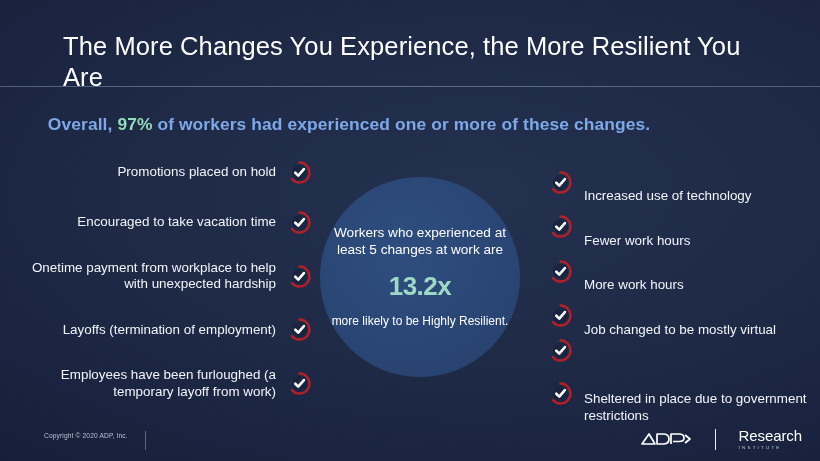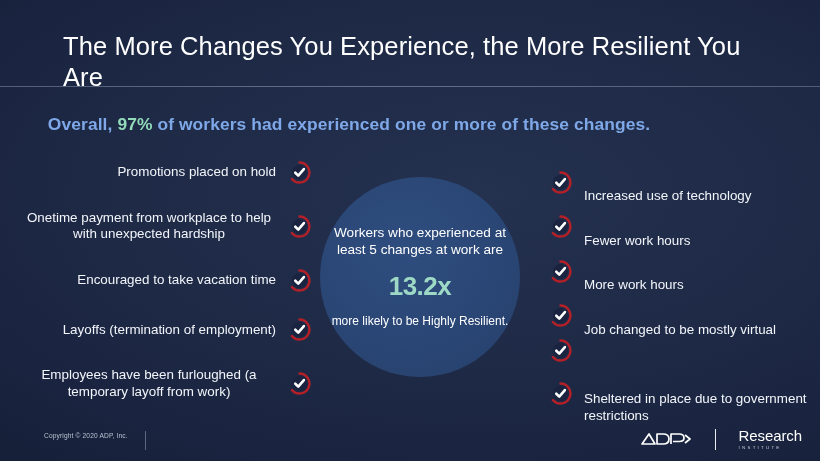--- a/index.html
+++ b/index.html
@@ -87,21 +87,21 @@
   }
   .col-right .item {
     justify-content: flex-start;
   }
   .item-label {
     font-size: 13.4px;
     line-height: 16.5px;
     color: #f2f5fa;
   }
   .col-left .item-label {
-    text-align: center;
+    text-align: right;
   }
   .col-right .item-label {
     text-align: left;
     margin-top: 28px;
   }
   .check {
     flex: 0 0 auto;
     width: 25px;
     height: 25px;
     display: block;
@@ -209,29 +209,29 @@
   <div class="col col-left">
     <div class="item">
       <span class="item-label">Promotions placed on hold</span>
       <svg class="check" viewBox="0 0 32 32">
         <path d="M16 3.2 A12.8 12.8 0 1 1 6.2 24.4" fill="none" stroke="#b32028" stroke-width="3.1" stroke-linecap="round"></path>
         <circle cx="16" cy="16" r="9.6" fill="#1a2440"></circle>
         <path d="M10.6 16.3 L14.4 20.1 L21.6 11.6" fill="none" stroke="#ffffff" stroke-width="3.3" stroke-linecap="round" stroke-linejoin="round"></path>
       </svg>
     </div>
     <div class="item">
+      <span class="item-label">Encouraged to take vacation time</span>
+      <svg class="check" viewBox="0 0 32 32">
+        <path d="M16 3.2 A12.8 12.8 0 1 1 6.2 24.4" fill="none" stroke="#b32028" stroke-width="3.1" stroke-linecap="round"></path>
+        <circle cx="16" cy="16" r="9.6" fill="#1a2440"></circle>
+        <path d="M10.6 16.3 L14.4 20.1 L21.6 11.6" fill="none" stroke="#ffffff" stroke-width="3.3" stroke-linecap="round" stroke-linejoin="round"></path>
+      </svg>
+    </div>
+    <div class="item">
       <span class="item-label">Onetime payment from workplace to help with unexpected hardship</span>
-      <svg class="check" viewBox="0 0 32 32">
-        <path d="M16 3.2 A12.8 12.8 0 1 1 6.2 24.4" fill="none" stroke="#b32028" stroke-width="3.1" stroke-linecap="round"></path>
-        <circle cx="16" cy="16" r="9.6" fill="#1a2440"></circle>
-        <path d="M10.6 16.3 L14.4 20.1 L21.6 11.6" fill="none" stroke="#ffffff" stroke-width="3.3" stroke-linecap="round" stroke-linejoin="round"></path>
-      </svg>
-    </div>
-    <div class="item">
-      <span class="item-label">Encouraged to take vacation time</span>
       <svg class="check" viewBox="0 0 32 32">
         <path d="M16 3.2 A12.8 12.8 0 1 1 6.2 24.4" fill="none" stroke="#b32028" stroke-width="3.1" stroke-linecap="round"></path>
         <circle cx="16" cy="16" r="9.6" fill="#1a2440"></circle>
         <path d="M10.6 16.3 L14.4 20.1 L21.6 11.6" fill="none" stroke="#ffffff" stroke-width="3.3" stroke-linecap="round" stroke-linejoin="round"></path>
       </svg>
     </div>
     <div class="item">
       <span class="item-label">Layoffs (termination of employment)</span>
       <svg class="check" viewBox="0 0 32 32">
         <path d="M16 3.2 A12.8 12.8 0 1 1 6.2 24.4" fill="none" stroke="#b32028" stroke-width="3.1" stroke-linecap="round"></path>

